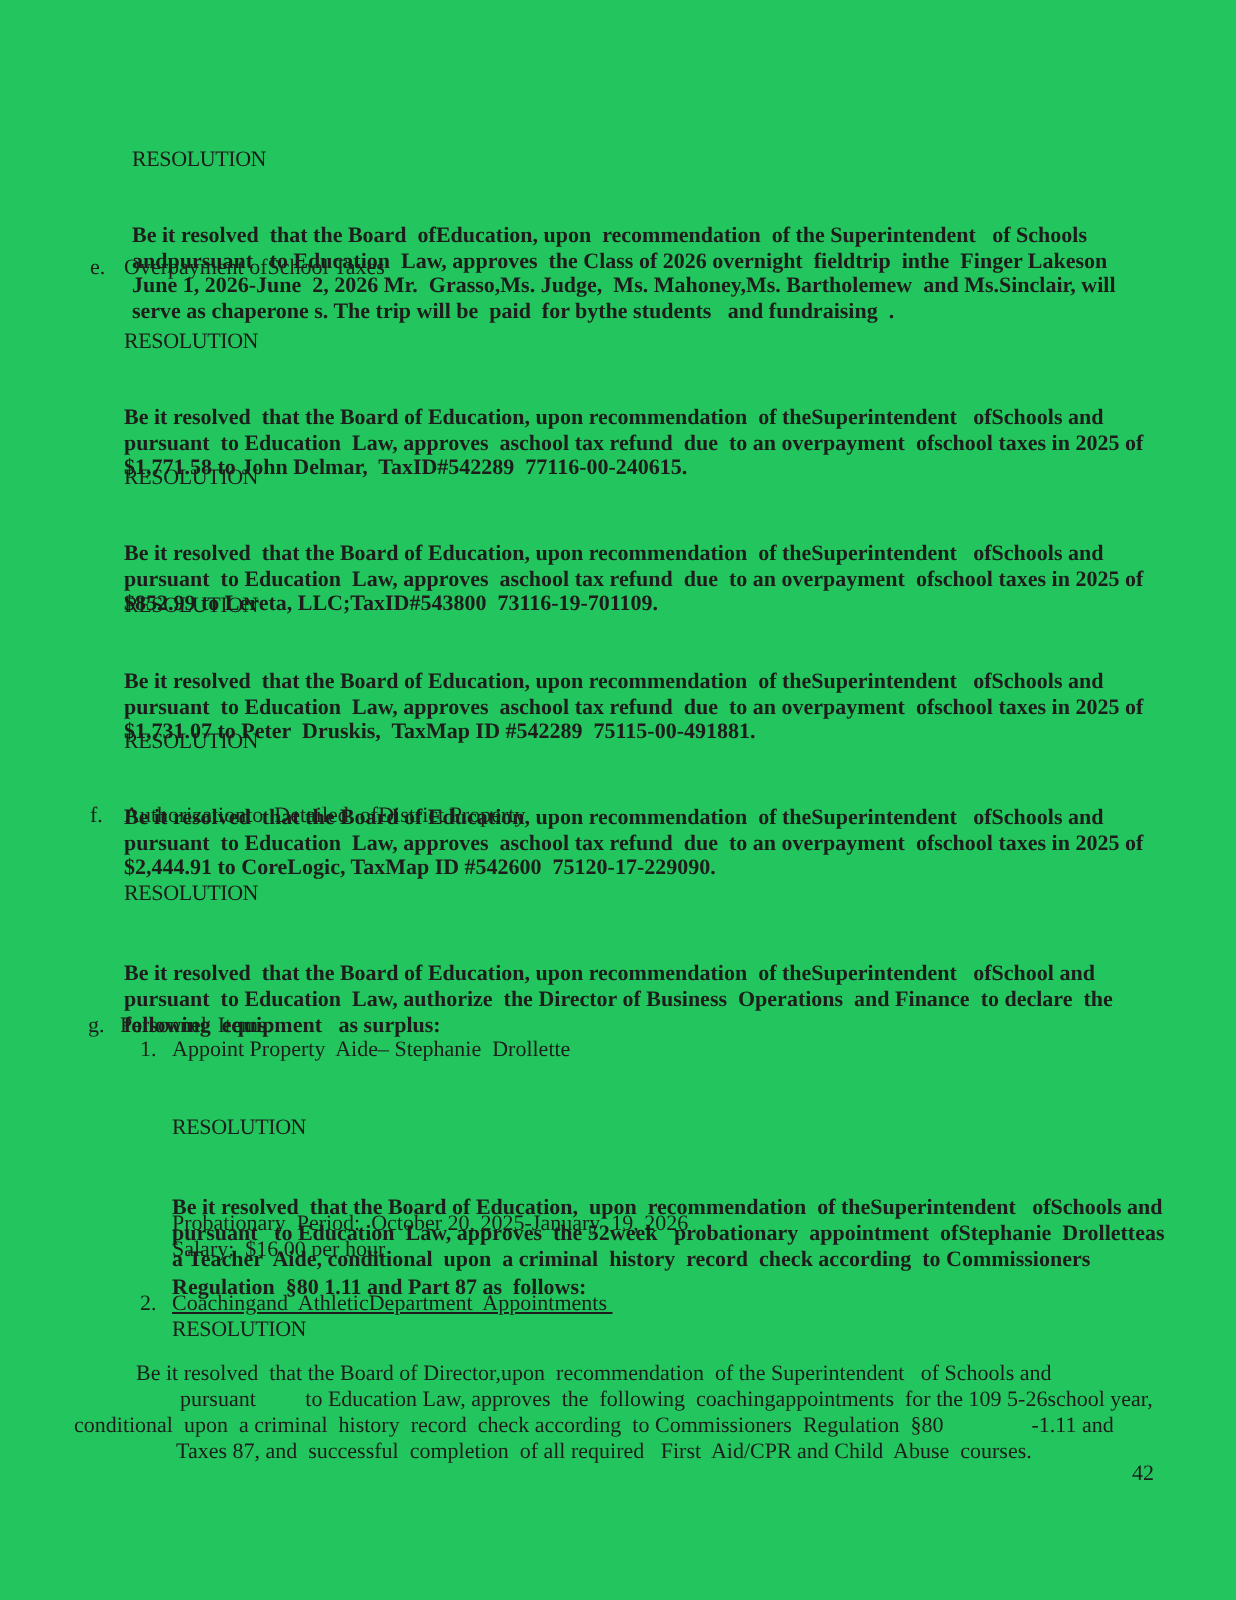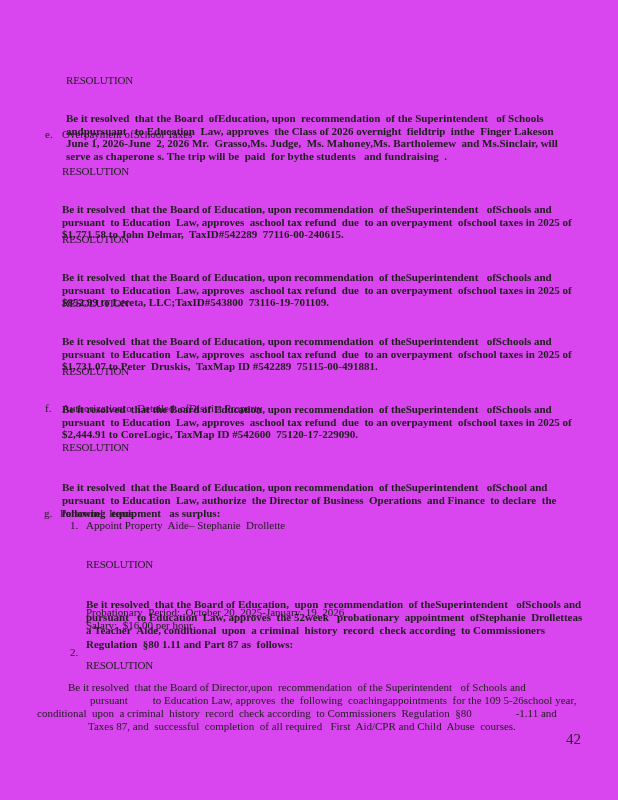--- a/index.html
+++ b/index.html
@@ -1,32 +1,32 @@
 <!DOCTYPE html>
 <html><head>
 <meta charset="utf-8">
 <style>
   html,body { margin:0; padding:0; background:#ffffff; }
   .page {
     position:relative;
     width:618px; height:800px;
-    background:#d946ef;
+    background:#22c55e;
     font-family:"Liberation Serif","DejaVu Serif",serif;
     font-size:11px;
     color:#1e1d1b;
     overflow:hidden;
   }
   .abs { position:absolute; white-space:pre; }
   .lh12 { line-height:12.6px; }
   .lh13 { line-height:13.2px; }
   .res-h { letter-spacing:-0.2px; white-space:pre; }
   .res-t { white-space:pre;font-weight:bold; }
   .marker { white-space:pre; }
   .underlined { text-decoration:underline; }
-  .pgnum { font-size:15px; }
+  .pgnum { font-size:11px; }
 </style>
 </head>
 <body>
 
 <div class="page">
 
   <div class="abs lh12" style="left:66px; top:49px;">
     <div class="res-h">RESOLUTION</div>
     <div class="res-t">Be it resolved  that the Board  ofEducation, upon  recommendation  of the Superintendent   of Schools
 andpursuant   to Education  Law, approves  the Class of 2026 overnight  fieldtrip  inthe  Finger Lakeson
@@ -87,20 +87,21 @@
     <div class="res-t">Be it resolved  that the Board of Education,  upon  recommendation  of theSuperintendent   ofSchools and
 pursuant   to Education  Law, approves  the 52week   probationary  appointment  ofStephanie  Drolletteas
 a Teacher  Aide, conditional  upon  a criminal  history  record  check according  to Commissioners
 Regulation  §80 1.11 and Part 87 as  follows:</div>
   </div>
 
   <div class="abs lh12" style="left:86px; top:606px;">Probationary  Period:  October 20, 2025-January  19, 2026
 Salary:  $16.00 per hour</div>
 
   <div class="abs lh13 marker" style="left:70px; top:646px;">2.</div>
+  <div class="abs lh13 underlined" style="left:86px; top:646px;">Coachingand  AthleticDepartment  Appointments </div>
   <div class="abs lh13 res-h" style="left:86px; top:659px;">RESOLUTION</div>
 
   <div class="abs" style="left:68px; top:681px;">Be it resolved  that the Board of Director,upon  recommendation  of the Superintendent   of Schools and</div>
   <div class="abs" style="left:90px; top:694px;">pursuant         to Education Law, approves  the  following  coachingappointments  for the 109 5-26school year,</div>
   <div class="abs" style="left:37px; top:707px;font-family:Liberation Serif, serif;">conditional  upon  a criminal  history  record  check according  to Commissioners  Regulation  §80                -1.11 and</div>
   <div class="abs" style="left:88px; top:720px;">Taxes 87, and  successful  completion  of all required   First  Aid/CPR and Child  Abuse  courses.</div>
 
   <div class="abs pgnum" style="left:566px; top:731px;">42</div>
 
 </div>

